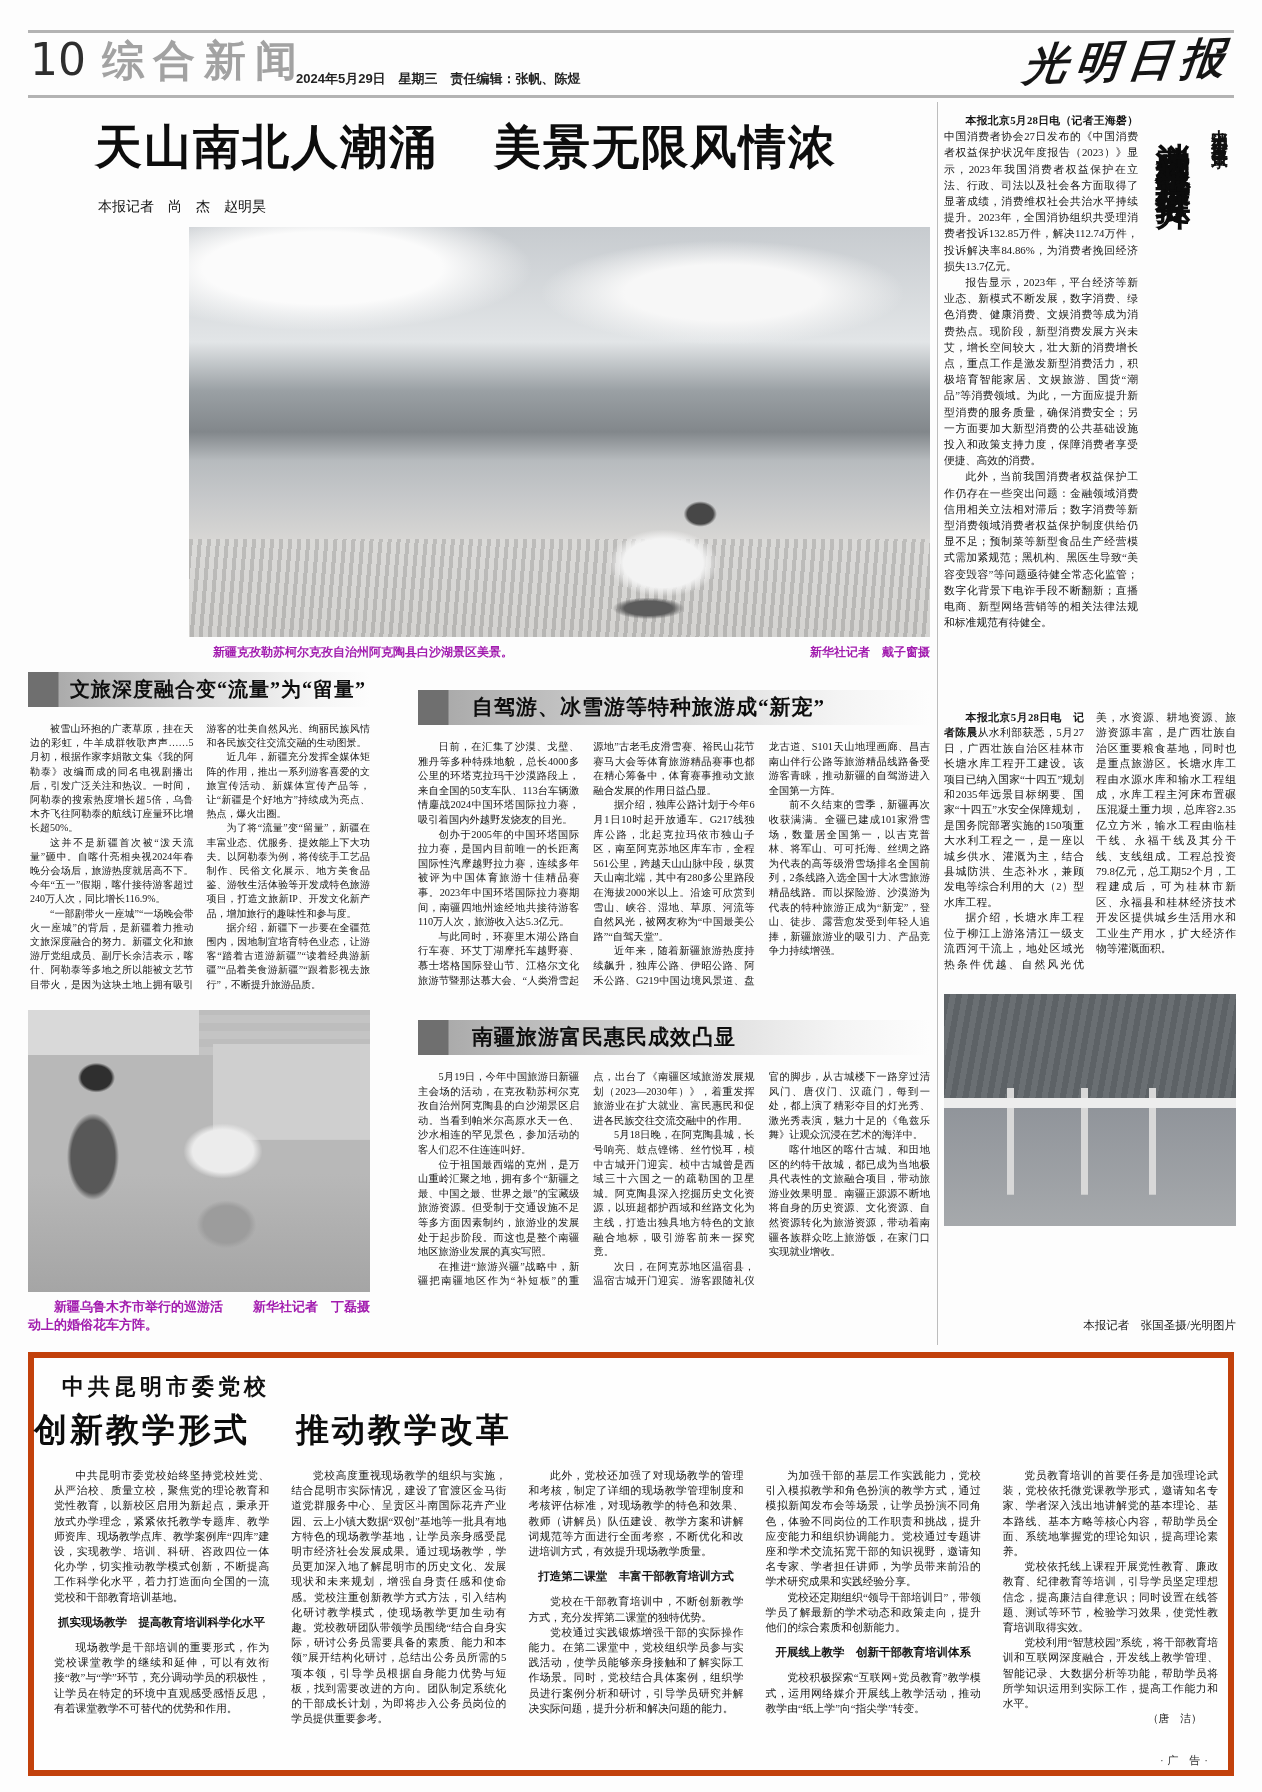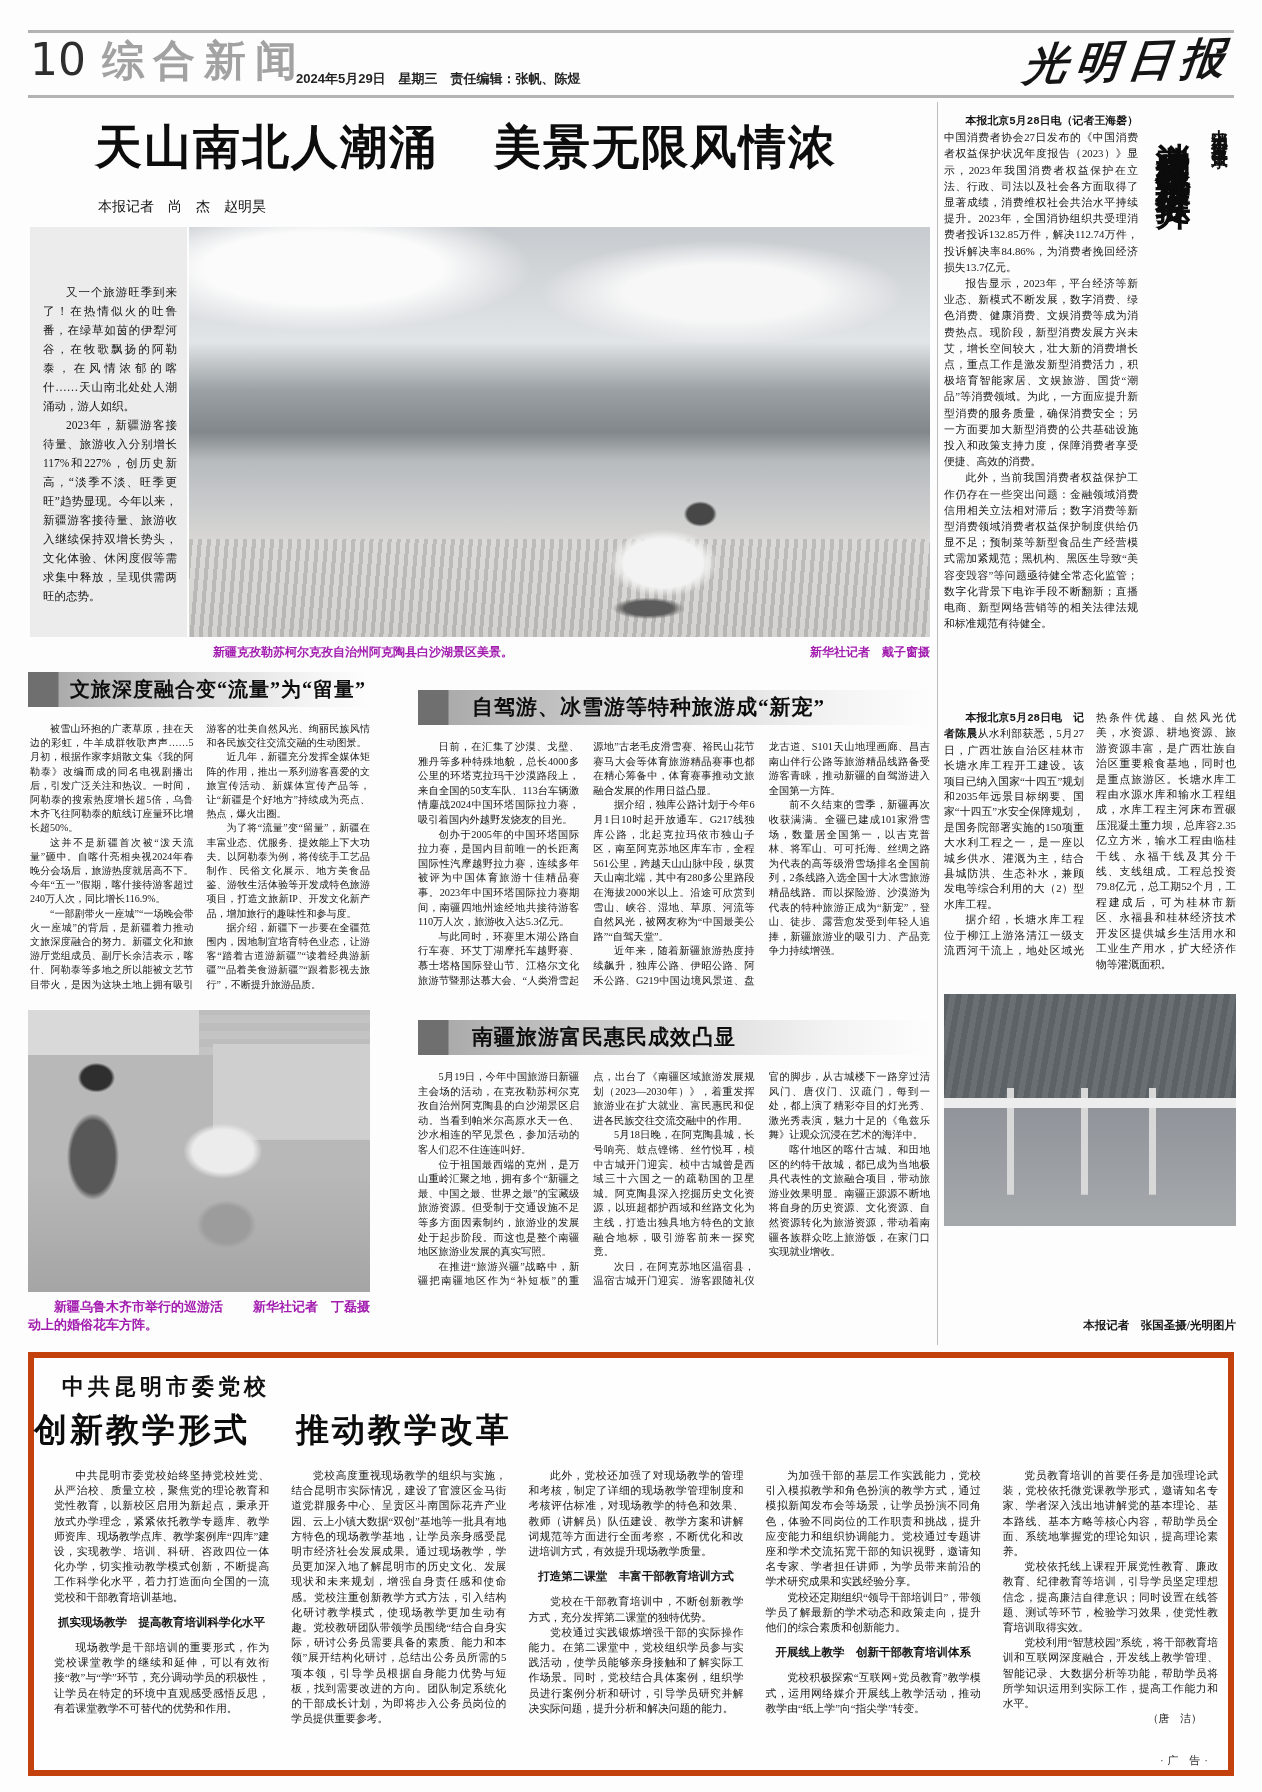--- a/index.html
+++ b/index.html
@@ -44,21 +44,21 @@
   .caption-row .cap{font-weight:600;text-indent:2em;}
   .caption-row .credit{font-weight:700;white-space:nowrap;margin-left:18px;}
   .lead-caption{left:189px;top:644px;width:741px;}
 
   
   .col-rule{position:absolute;left:937px;top:102px;width:1px;height:1243px;background:#bdbdbd;}
 
   
   .consumer-text{position:absolute;left:944px;top:112px;width:194px;height:553px;
        font-size:10.8px;line-height:16.2px;text-align:justify;overflow:hidden;}
-  .lead-in{font-weight:700;font-family:Liberation Mono, monospace;}
+  .lead-in{font-weight:700;}
   .consumer-vtitle{position:absolute;left:1141px;top:114px;height:550px;width:54px;
        writing-mode:vertical-rl;font-size:35px;font-weight:900;letter-spacing:4px;color:#0c0c0c;}
   .consumer-eyebrow{position:absolute;left:1200px;top:116px;height:310px;width:30px;
        writing-mode:vertical-rl;font-size:16.5px;font-weight:700;letter-spacing:3px;color:#101010;}
 
   
   .changtang-title{position:absolute;left:944px;top:664px;width:292px;text-align:center;
        font-size:25px;font-weight:900;color:#0c0c0c;}
   .changtang-body{position:absolute;left:944px;top:710px;width:292px;height:278px;
        column-count:2;column-gap:12px;font-size:10.8px;line-height:15.4px;text-align:justify;overflow:hidden;}
@@ -68,21 +68,21 @@
        linear-gradient(#ededed,#ededed) 0 47%/100% 10px no-repeat,
        linear-gradient(#d8d8d8,#d8d8d8) 22% 75%/7px 46% no-repeat,
        linear-gradient(#d8d8d8,#d8d8d8) 48% 75%/7px 46% no-repeat,
        linear-gradient(#d8d8d8,#d8d8d8) 72% 75%/7px 46% no-repeat,
        repeating-linear-gradient(100deg,#5d6266 0 6px,#6a6f73 6px 12px) 0 0/100% 48% no-repeat,
        linear-gradient(180deg,#90949a 48%,#a6a9ac 100%);}
   .helong-cap{position:absolute;left:944px;top:1234px;width:292px;font-size:10.8px;
        line-height:15.6px;text-align:justify;}
   .helong-cap .hl-label{font-weight:900;font-size:13px;margin-right:10px;}
   .helong-credit{position:absolute;left:944px;top:1318px;width:292px;text-align:right;
-       font-weight:700;font-size:11.5px;}
+       font-weight:400;font-size:11.5px;}
 
   
   .art-bar{position:absolute;height:35px;line-height:35px;white-space:nowrap;
        font-size:20px;font-weight:900;color:#0d0d0d;letter-spacing:1px;
        background:linear-gradient(90deg,#6f6f6f 0px,#6f6f6f 30px,#ababab 31px,#d9d9d9 50%,#f4f4f4 82%,#fdfdfd 100%);
        padding-left:42px;box-sizing:border-box;}
   .art1-bar{left:28px;top:672px;width:342px;}
   .art2-bar{left:418px;top:690px;width:512px;font-size:21px;padding-left:54px;}
   .art3-bar{left:418px;top:1020px;width:512px;font-size:21px;padding-left:54px;}
   .art-body{position:absolute;text-align:justify;overflow:hidden;}
@@ -129,24 +129,20 @@
   <span class="pageno">10</span>
   <span class="section-title">综合新闻</span>
   <span class="date-line">2024年5月29日　星期三　责任编辑：张帆、陈煜</span>
   <span class="paper-logo">光明日报</span>
   <div class="rule mid-rule"></div>
 
   <h1 class="lead-headline" style="margin:0;">
     <span>天山南北人潮涌</span><span class="gap"></span><span>美景无限风情浓</span>
   </h1>
   <div class="lead-byline">本报记者　尚　杰　赵明昊</div>
-  <div class="intro-box">
-      <p class="para">又一个旅游旺季到来了！在热情似火的吐鲁番，在绿草如茵的伊犁河谷，在牧歌飘扬的阿勒泰，在风情浓郁的喀什……天山南北处处人潮涌动，游人如织。</p>
-      <p class="para">2023年，新疆游客接待量、旅游收入分别增长117%和227%，创历史新高，“淡季不淡、旺季更旺”趋势显现。今年以来，新疆游客接待量、旅游收入继续保持双增长势头，文化体验、休闲度假等需求集中释放，呈现供需两旺的态势。</p>
-    </div>
   <div class="photo main-photo"></div>
   <div class="caption-row lead-caption">
     <span class="cap">新疆克孜勒苏柯尔克孜自治州阿克陶县白沙湖景区美景。</span>
     <span class="credit">新华社记者　戴子窗摄</span>
   </div>
 
   <div class="col-rule"></div>
 
   <div class="consumer-text">
       <p class="para"><b class="lead-in">本报北京5月28日电（记者王海磬）</b>中国消费者协会27日发布的《中国消费者权益保护状况年度报告（2023）》显示，2023年我国消费者权益保护在立法、行政、司法以及社会各方面取得了显著成绩，消费维权社会共治水平持续提升。2023年，全国消协组织共受理消费者投诉132.85万件，解决112.74万件，投诉解决率84.86%，为消费者挽回经济损失13.7亿元。</p>

